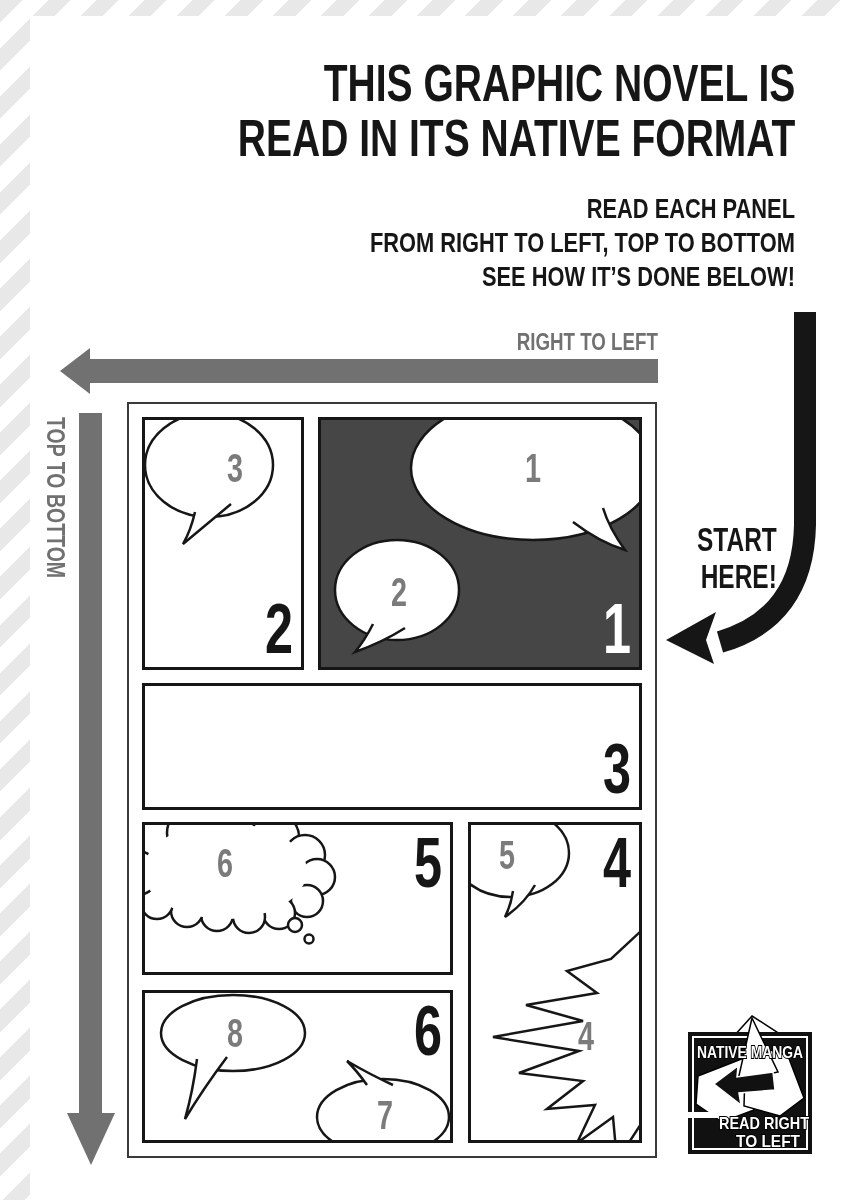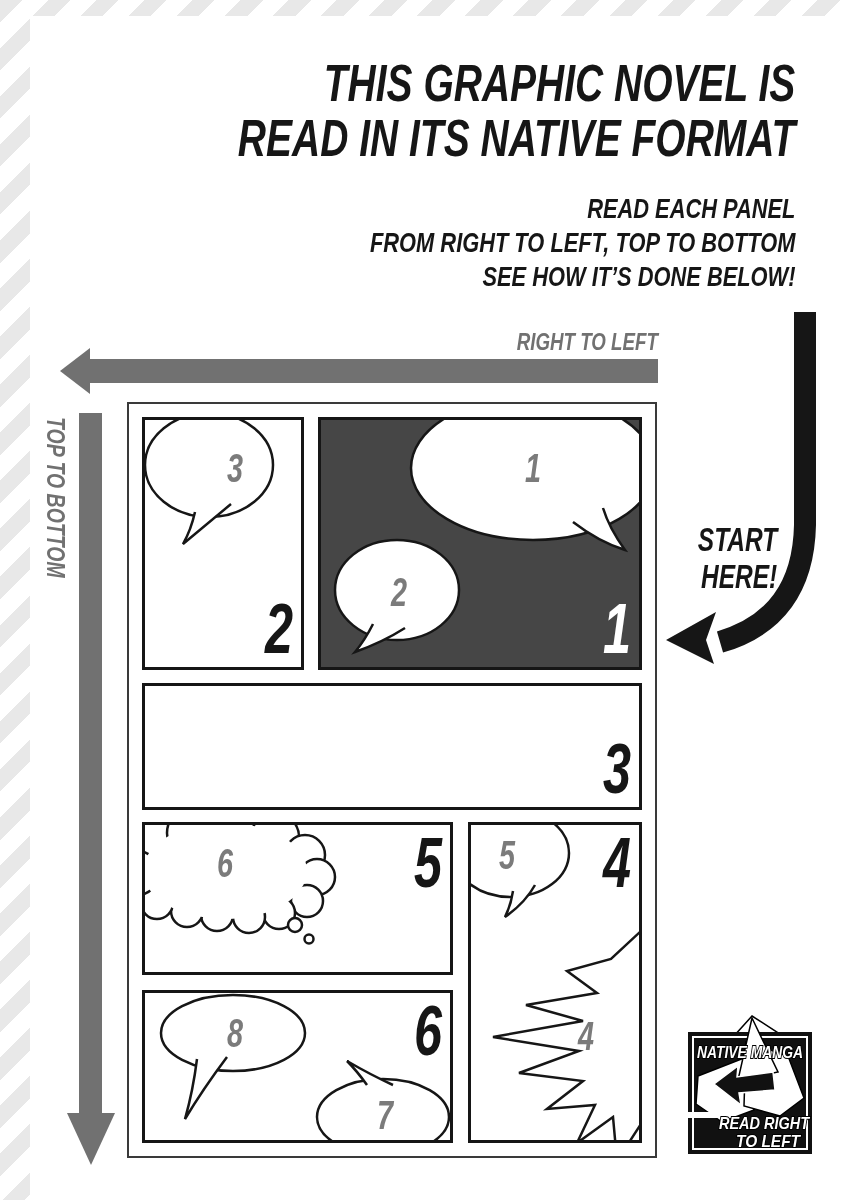--- a/index.html
+++ b/index.html
@@ -1,17 +1,17 @@
 <!DOCTYPE html>
 <html style="--ink: #161616; --guide_gray: #717171; --bubble_number_gray: #7b7b7b; --panel_dark_fill: #464646; --stripe_gray: #e8e8e8;"><head>
 <meta charset="utf-8">
 <style>
   html,body{margin:0;padding:0;background:#ffffff;}
   body{font-family:"Liberation Sans","DejaVu Sans",sans-serif;}
-  .page{position:relative;width:850px;height:1200px;background:#fff;overflow:hidden;font-style:italic;}
+  .page{position:relative;width:850px;height:1200px;background:#fff;overflow:hidden;}
 
   
   .stripe-top{position:absolute;left:0;top:0;width:850px;height:16px;
     background:repeating-linear-gradient(135deg,var(--stripe_gray,#e8e8e8) 0 16px,#ffffff 16px 34px);}
   .stripe-left{position:absolute;left:0;top:0;width:30px;height:1200px;
     background:repeating-linear-gradient(135deg,var(--stripe_gray,#e8e8e8) 0 16px,#ffffff 16px 34px);}
 
   
   .title{position:absolute;right:55px;top:56px;text-align:right;color:var(--ink,#161616);
     font-weight:bold;font-size:52px;line-height:55px;transform:scaleX(.75);transform-origin:right top;white-space:nowrap;}

